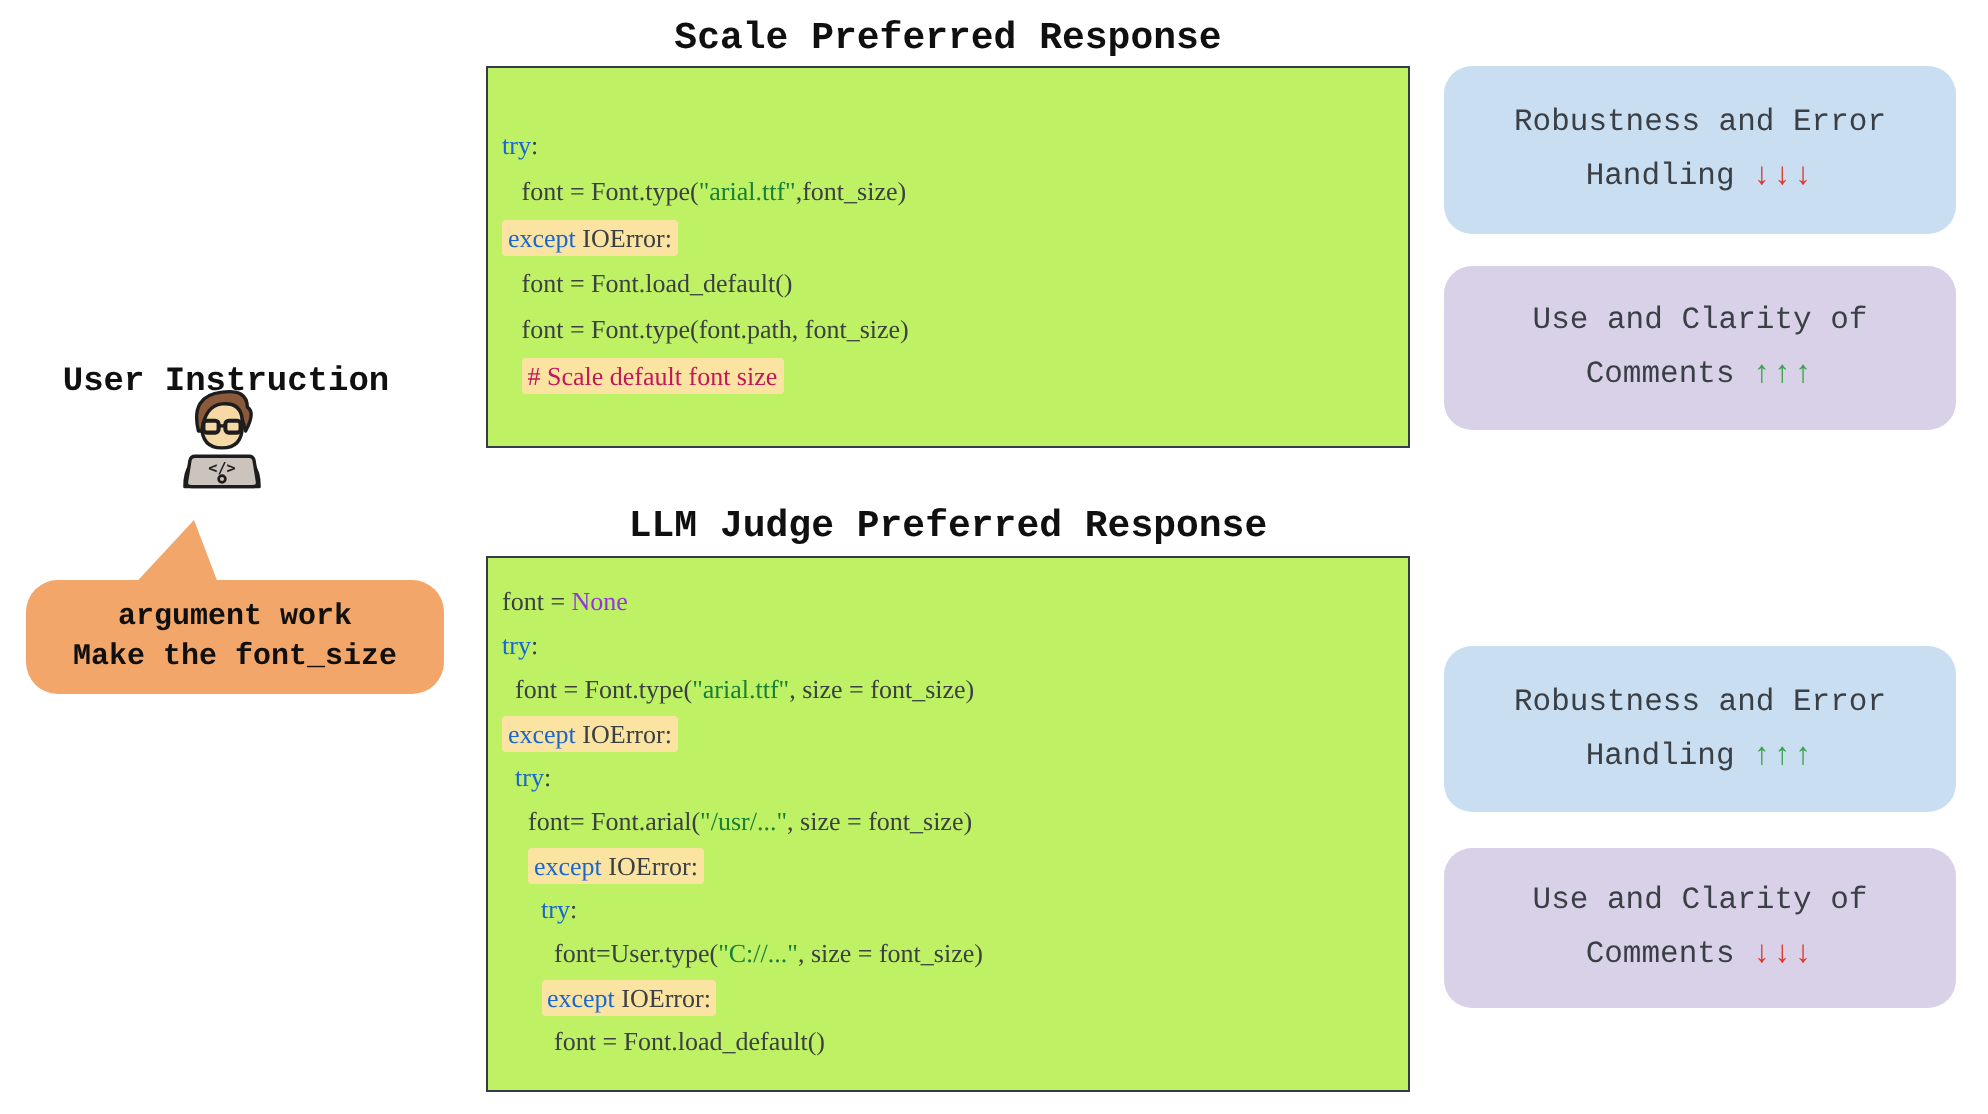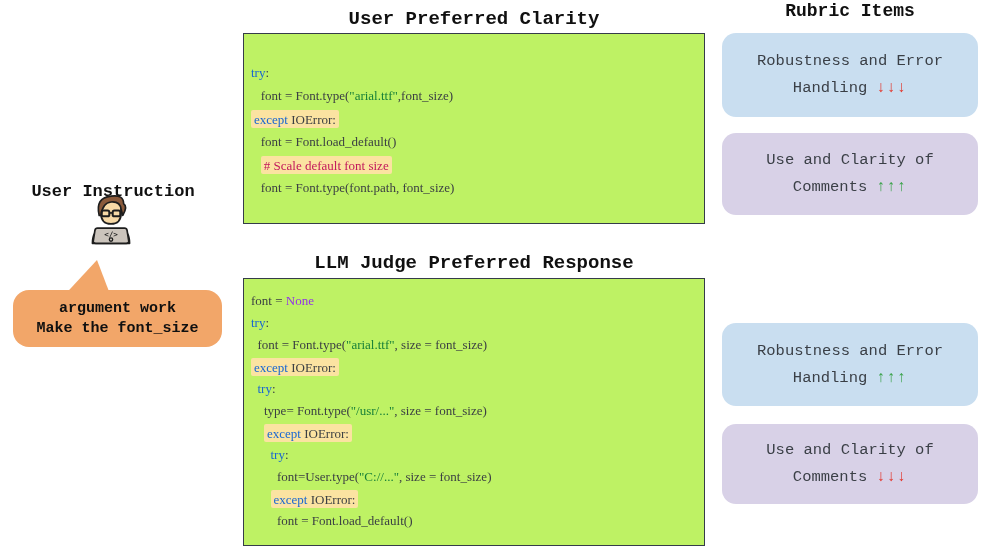--- a/index.html
+++ b/index.html
@@ -67,48 +67,47 @@
 
   <svg id="bubble-tail" class="abs" style="left:50px;top:258px;" width="70" height="44" viewBox="0 0 70 44">
     <polygon points="8,44 47,2 63,44" fill="#F2A669"></polygon>
   </svg>
 
   <div id="speech-bubble" class="abs" style="left: 13px; top: 290px; width: 209px; height: 57px; background: rgb(242, 166, 105);">
     <div>argument work</div>
     <div>Make the font_size</div>
   </div>
 
-  <div class="abs section-title" style="left:243px;top:8px;width:462px;font-size:19px;">User Preferred Clarity</div>
+  <div class="abs section-title" style="left:243px;top:8px;width:462px;font-size:19px;">Scale Preferred Response</div>
 
   <div id="user-code" class="abs code-block" style="left:243px;top:33px;width:462px;height:191px;padding:27px 4px 0 7px;">
       <div class="code-line"><span class="c-kw">try</span><span class="c-plain">:</span></div>
       <div class="code-line"><span class="c-plain">   font = Font.type(</span><span class="c-str">"arial.ttf"</span><span class="c-plain">,font_size)</span></div>
       <div class="code-line"><span class="hl"><span class="c-kw">except</span><span class="c-plain"> IOError:</span></span></div>
       <div class="code-line"><span class="c-plain">   font = Font.load_default()</span></div>
+      <div class="code-line"><span class="c-plain">   font = Font.type(font.path, font_size)</span></div>
       <div class="code-line"><span class="c-plain">   </span><span class="hl"><span class="c-comment"># Scale default font size</span></span></div>
-      <div class="code-line"><span class="c-plain">   font = Font.type(font.path, font_size)</span></div>
     </div>
 
   <div class="abs section-title" style="left:243px;top:252px;width:462px;font-size:19px;">LLM Judge Preferred Response</div>
 
   <div id="judge-code" class="abs code-block" style="left:243px;top:278px;width:462px;height:268px;padding:11px 4px 0 7px;">
       <div class="code-line"><span class="c-plain">font = </span><span class="c-none">None</span></div>
       <div class="code-line"><span class="c-kw">try</span><span class="c-plain">:</span></div>
       <div class="code-line"><span class="c-plain">  font = Font.type(</span><span class="c-str">"arial.ttf"</span><span class="c-plain">, size = font_size)</span></div>
       <div class="code-line"><span class="hl"><span class="c-kw">except</span><span class="c-plain"> IOError:</span></span></div>
       <div class="code-line"><span class="c-plain">  </span><span class="c-kw">try</span><span class="c-plain">:</span></div>
-      <div class="code-line"><span class="c-plain">    type= Font.type(</span><span class="c-str">"/usr/..."</span><span class="c-plain">, size = font_size)</span></div>
+      <div class="code-line"><span class="c-plain">    font= Font.arial(</span><span class="c-str">"/usr/..."</span><span class="c-plain">, size = font_size)</span></div>
       <div class="code-line"><span class="c-plain">    </span><span class="hl"><span class="c-kw">except</span><span class="c-plain"> IOError:</span></span></div>
       <div class="code-line"><span class="c-plain">      </span><span class="c-kw">try</span><span class="c-plain">:</span></div>
       <div class="code-line"><span class="c-plain">        font=User.type(</span><span class="c-str">"C://..."</span><span class="c-plain">, size = font_size)</span></div>
       <div class="code-line"><span class="c-plain">      </span><span class="hl"><span class="c-kw">except</span><span class="c-plain"> IOError:</span></span></div>
       <div class="code-line"><span class="c-plain">        font = Font.load_default()</span></div>
     </div>
 
-  <div class="abs section-title" style="left:722px;top:1px;width:256px;font-size:18px;">Rubric Items</div>
 
   <div class="abs rubric-box" style="left: 722px; top: 33px; height: 84px; background: rgb(201, 222, 240);">
     <div>Robustness and Error</div>
     <div><span>Handling</span><span class="rubric-arrows" style="color: rgb(227, 52, 42);">↓↓↓</span></div>
   </div>
 
   <div class="abs rubric-box" style="left: 722px; top: 133px; height: 82px; background: rgb(216, 209, 231);">
     <div>Use and Clarity of</div>
     <div><span>Comments</span><span class="rubric-arrows" style="color: rgb(59, 162, 75);">↑↑↑</span></div>
   </div>

